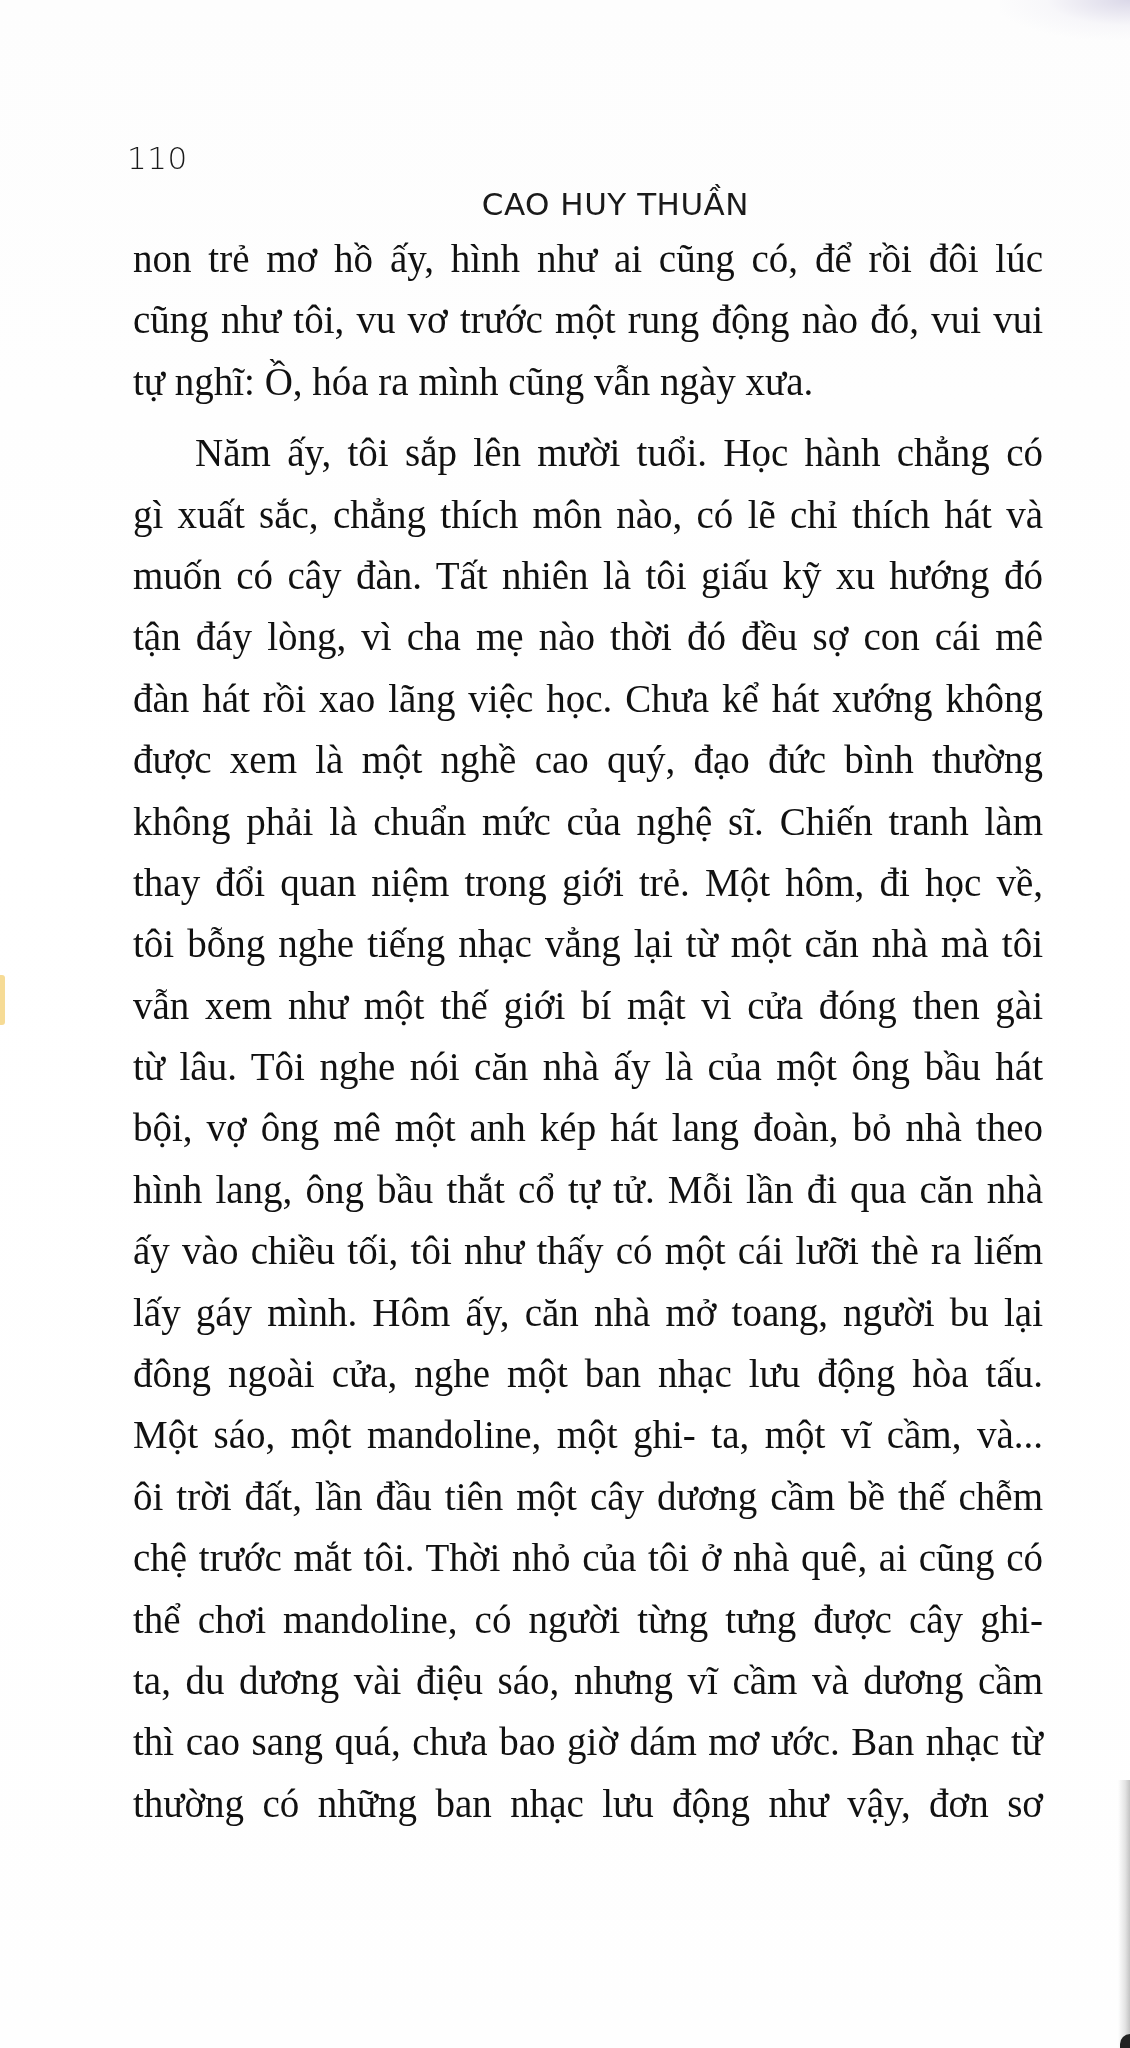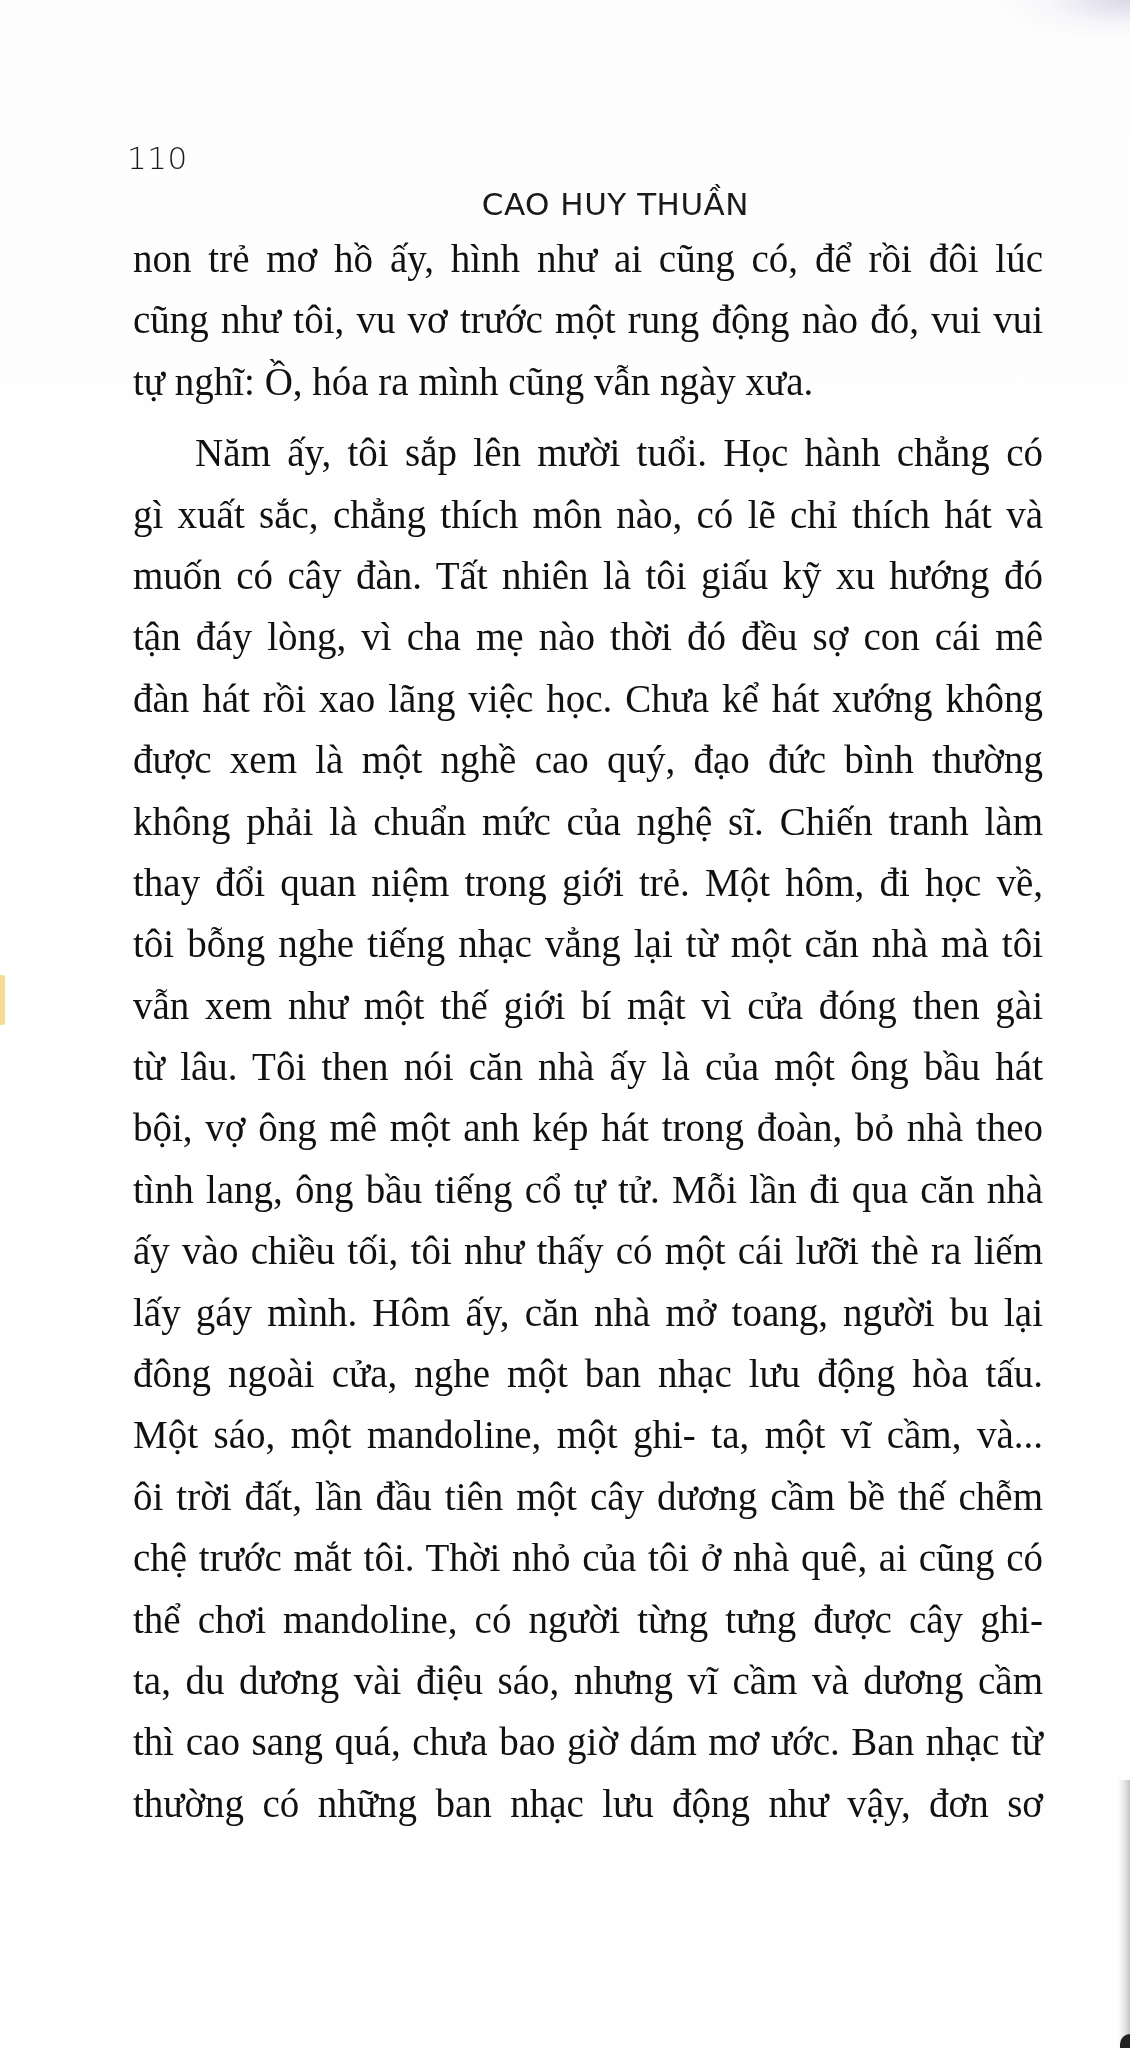--- a/index.html
+++ b/index.html
@@ -125,23 +125,23 @@
       <span class="line indent">Năm ấy, tôi sắp lên mười tuổi. Học hành chẳng có</span>
       <span class="line">gì xuất sắc, chẳng thích môn nào, có lẽ chỉ thích hát và</span>
       <span class="line">muốn có cây đàn. Tất nhiên là tôi giấu kỹ xu hướng đó</span>
       <span class="line">tận đáy lòng, vì cha mẹ nào thời đó đều sợ con cái mê</span>
       <span class="line">đàn hát rồi xao lãng việc học. Chưa kể hát xướng không</span>
       <span class="line">được xem là một nghề cao quý, đạo đức bình thường</span>
       <span class="line">không phải là chuẩn mức của nghệ sĩ. Chiến tranh làm</span>
       <span class="line">thay đổi quan niệm trong giới trẻ. Một hôm, đi học về,</span>
       <span class="line">tôi bỗng nghe tiếng nhạc vẳng lại từ một căn nhà mà tôi</span>
       <span class="line">vẫn xem như một thế giới bí mật vì cửa đóng then gài</span>
-      <span class="line">từ lâu. Tôi then nói căn nhà ấy là của một ông bầu hát</span>
-      <span class="line">bội, vợ ông mê một anh kép hát trong đoàn, bỏ nhà theo</span>
-      <span class="line">tình lang, ông bầu tiếng cổ tự tử. Mỗi lần đi qua căn nhà</span>
+      <span class="line">từ lâu. Tôi nghe nói căn nhà ấy là của một ông bầu hát</span>
+      <span class="line">bội, vợ ông mê một anh kép hát lang đoàn, bỏ nhà theo</span>
+      <span class="line">hình lang, ông bầu thắt cổ tự tử. Mỗi lần đi qua căn nhà</span>
       <span class="line">ấy vào chiều tối, tôi như thấy có một cái lưỡi thè ra liếm</span>
       <span class="line">lấy gáy mình. Hôm ấy, căn nhà mở toang, người bu lại</span>
       <span class="line">đông ngoài cửa, nghe một ban nhạc lưu động hòa tấu.</span>
       <span class="line">Một sáo, một mandoline, một ghi- ta, một vĩ cầm, và...</span>
       <span class="line">ôi trời đất, lần đầu tiên một cây dương cầm bề thế chễm</span>
       <span class="line">chệ trước mắt tôi. Thời nhỏ của tôi ở nhà quê, ai cũng có</span>
       <span class="line">thể chơi mandoline, có người từng tưng được cây ghi-</span>
       <span class="line">ta, du dương vài điệu sáo, nhưng vĩ cầm và dương cầm</span>
       <span class="line">thì cao sang quá, chưa bao giờ dám mơ ước. Ban nhạc từ</span>
       <span class="line">thường có những ban nhạc lưu động như vậy, đơn sơ</span>

